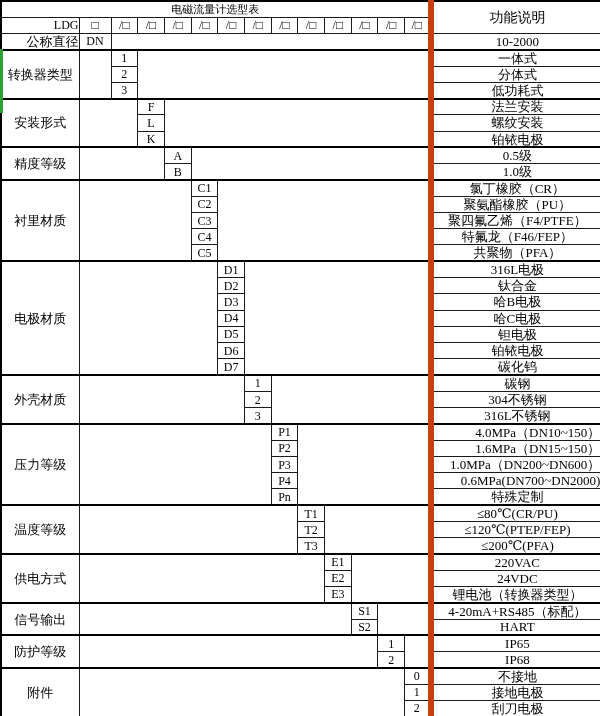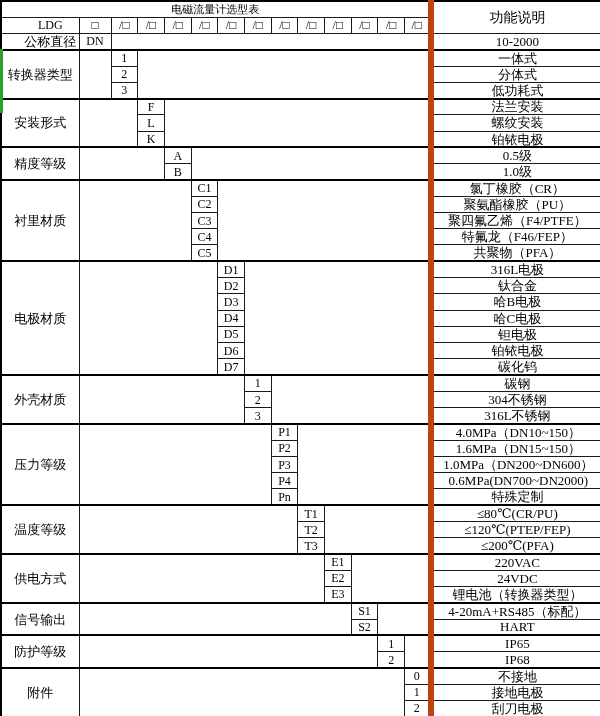--- a/index.html
+++ b/index.html
@@ -19,22 +19,22 @@
   tr{height:16.27px}
   td{
     border:1px solid #1a1a1a;padding:0;
     text-align:center;vertical-align:middle;
     font-size:13px;line-height:1;white-space:nowrap;overflow:hidden;
   }
   td.title-cell{font-size:11px}
   td.hdr{font-size:14px}
   td.sec-top{border-top:2px solid #000}
   td.desc{border-left:6px solid #c2410c}
-  td.al{text-align:center;padding-left:2px}
-  td.left-pad{text-align:center;padding-left:20px}
+  td.al{text-align:right;padding-left:2px}
+  td.left-pad{text-align:right;padding-left:20px}
   td.code{font-size:12px}
   #green-strip{
     position:absolute;left:0;top:49px;width:3px;height:64px;
   }
 </style>
 </head>
 <body>
 
 <table>
   <colgroup>

